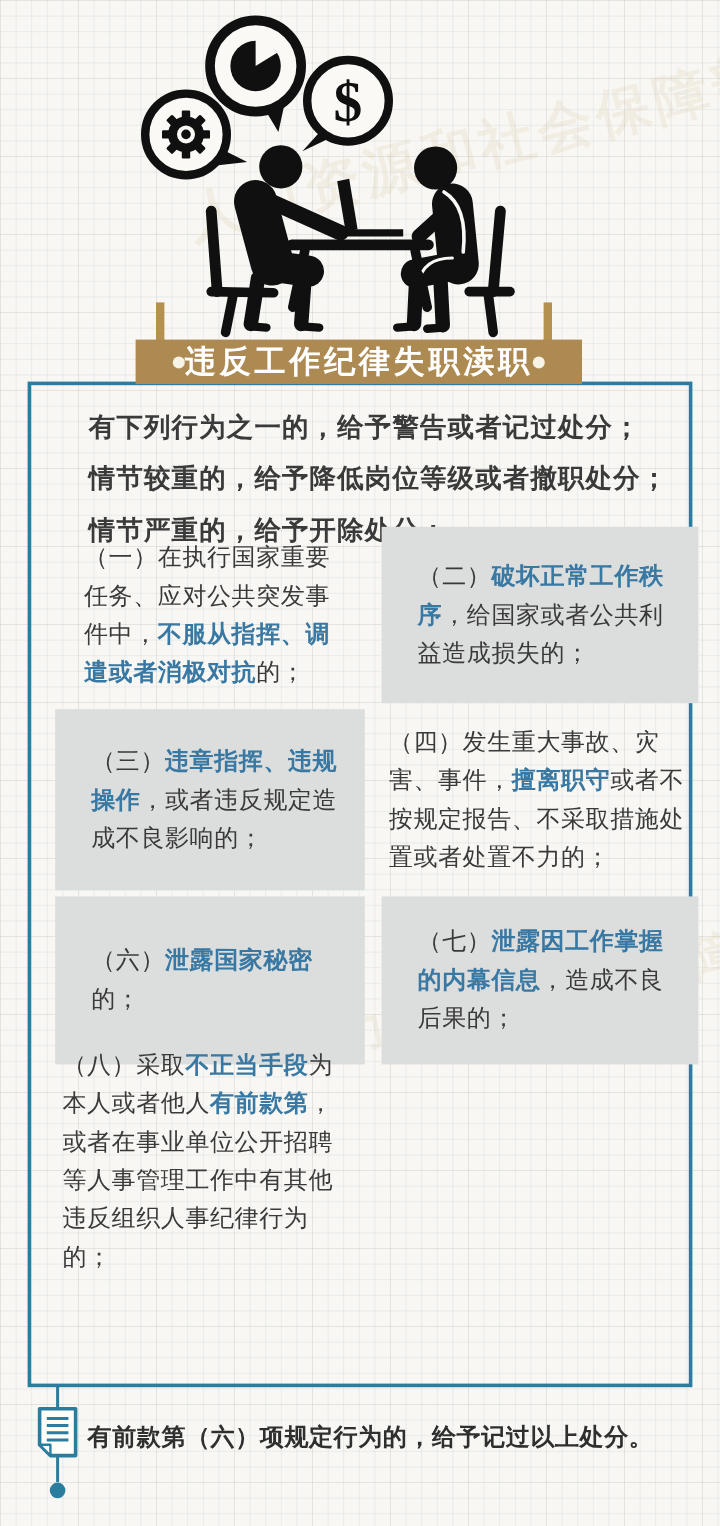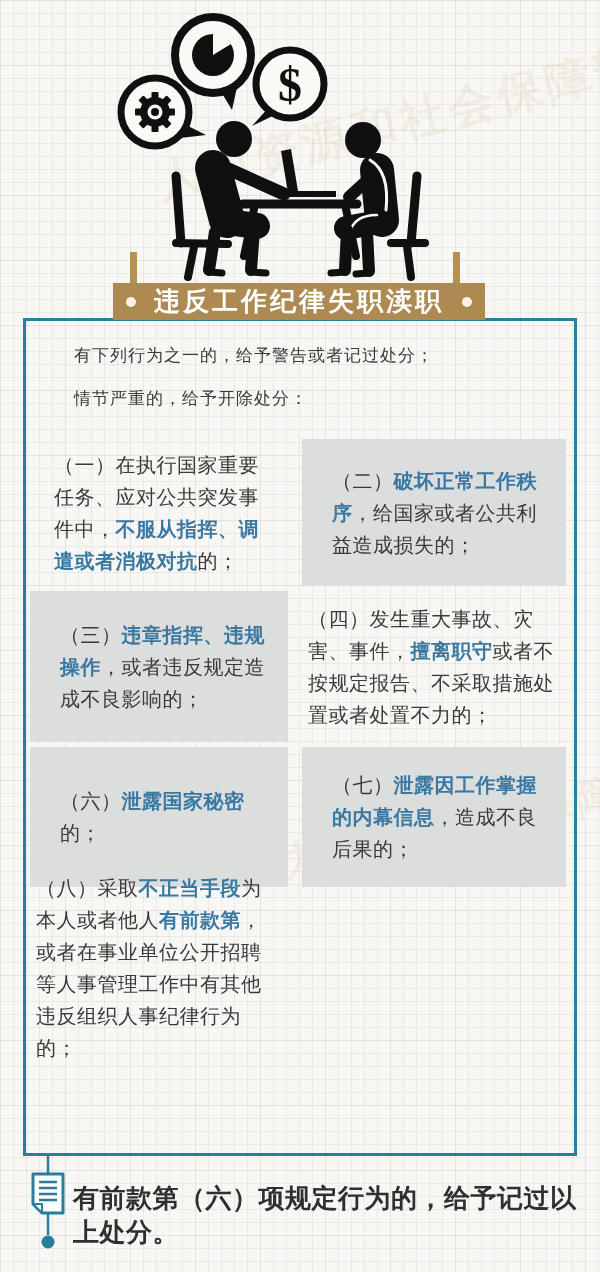--- a/index.html
+++ b/index.html
@@ -16,46 +16,46 @@
   }
   .watermark{position:absolute;color:#b9944e;opacity:.09;font-weight:700;white-space:nowrap;pointer-events:none;z-index:1;}
   .wm1{left:150px;top:92px;font-size:46px;transform:rotate(-14deg);letter-spacing:4px;}
   .wm2{left:235px;top:800px;font-size:40px;transform:rotate(-12deg);letter-spacing:3px;}
   .illustration{position:absolute;left:0;top:0;width:600px;height:300px;z-index:2;}
   .hanger{position:absolute;width:7px;height:33px;background:#b5914f;top:252px;z-index:2;}
   .hanger-l{left:130px;}
   .hanger-r{left:453px;}
   .banner{
     position:absolute;left:113px;top:283px;width:372px;height:37px;z-index:3;
-    background:#ac8a52;display:flex;align-items:center;justify-content:space-between;
+    background:#ac8a52;display:flex;align-items:center;justify-content:center;
     padding:0 13px;box-sizing:border-box;
   }
   .banner-dot{width:10px;height:10px;border-radius:50%;background:#f7f3e6;flex:0 0 auto;}
   .banner-title{margin:0;font-size:26px;font-weight:700;color:#ffffff;letter-spacing:3px;}
   .content-box{
     position:absolute;left:23px;top:318px;width:554px;height:838px;z-index:2;
     border:3px solid #2a7d9e;box-sizing:border-box;
   }
   .intro{position:absolute;left:48px;top:13px;right:14px;}
-  .intro p{margin:0;font-size:17px;line-height:43px;font-weight:400;color:#3a3a3a;letter-spacing:1px;}
+  .intro p{margin:0;font-size:22px;line-height:43px;font-weight:700;color:#3a3a3a;letter-spacing:1px;}
   .items-grid{
-    position:absolute;left:4px;top:118px;
+    position:absolute;left:20px;top:118px;
     display:grid;grid-template-columns:258px 264px;
     grid-template-rows:147px 151px 140px 151px 96px;
     column-gap:14px;row-gap:5px;
   }
   .cell{display:flex;align-items:center;padding:4px 10px 4px 24px;box-sizing:border-box;}
   .cell.right{padding-left:6px;}
   .cell.shaded{background:#dcdddd;padding-left:30px;padding-right:16px;}
   .item-text{margin:0;font-size:20px;line-height:32px;color:#3a3a3a;letter-spacing:.5px;}
   .item-text .hl{color:#3878a2;font-weight:700;}
   .footer-svg{position:absolute;left:27px;top:1155px;z-index:2;}
   .footer-note{
     position:absolute;left:73px;top:1181px;width:510px;margin:0;z-index:2;
-    font-size:26px;line-height:34px;font-weight:700;color:#2f2f2f;letter-spacing:.5px;
+    font-size:20px;line-height:34px;font-weight:700;color:#2f2f2f;letter-spacing:.5px;
   }
 </style>
 </head>
 <body>
 
 <div class="page">
 
   <div class="watermark wm1">人力资源和社会保障部</div>
   <div class="watermark wm2">人力资源和社会保障部</div>
 
@@ -149,20 +149,21 @@
 
   <div class="banner">
     <span class="banner-dot"></span>
     <h1 class="banner-title">违反工作纪律失职渎职</h1>
     <span class="banner-dot"></span>
   </div>
 
   <div class="content-box">
     <div class="intro">
       <p>有下列行为之一的，给予警告或者记过处分；</p>
+      <p>情节较重的，给予降低岗位等级或者撤职处分；</p>
       <p>情节严重的，给予开除处分：</p>
     </div>
     <div class="items-grid">
         <div class="cell">
     <p class="item-text"><span>（一）在执行国家重要任务、应对公共突发事件中，</span><span class="hl">不服从指挥、调遣或者消极对抗</span><span>的；</span></p>
   </div>
         <div class="cell shaded right">
     <p class="item-text"><span>（二）</span><span class="hl">破坏正常工作秩序</span><span>，给国家或者公共利益造成损失的；</span></p>
   </div>
         <div class="cell shaded">

